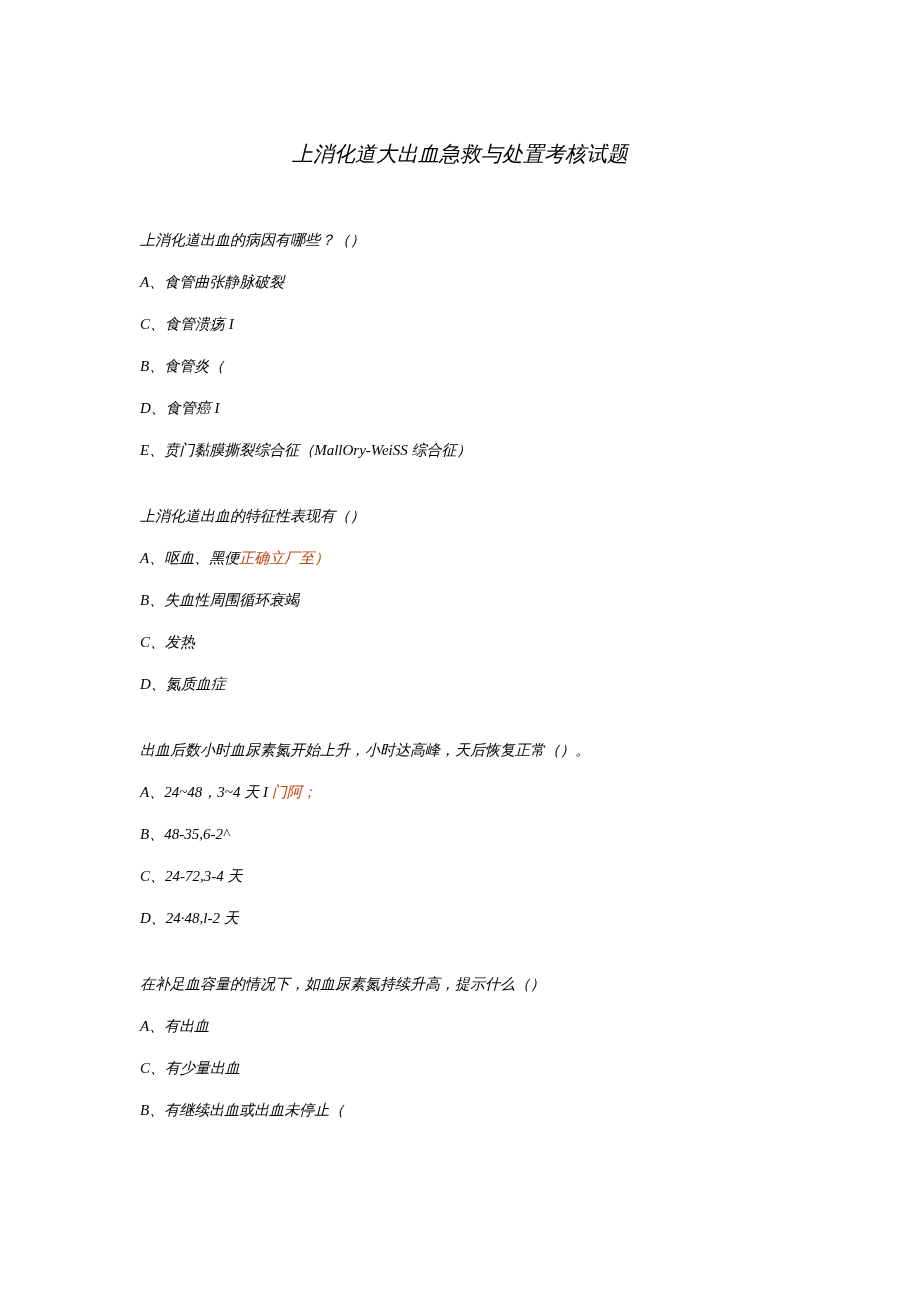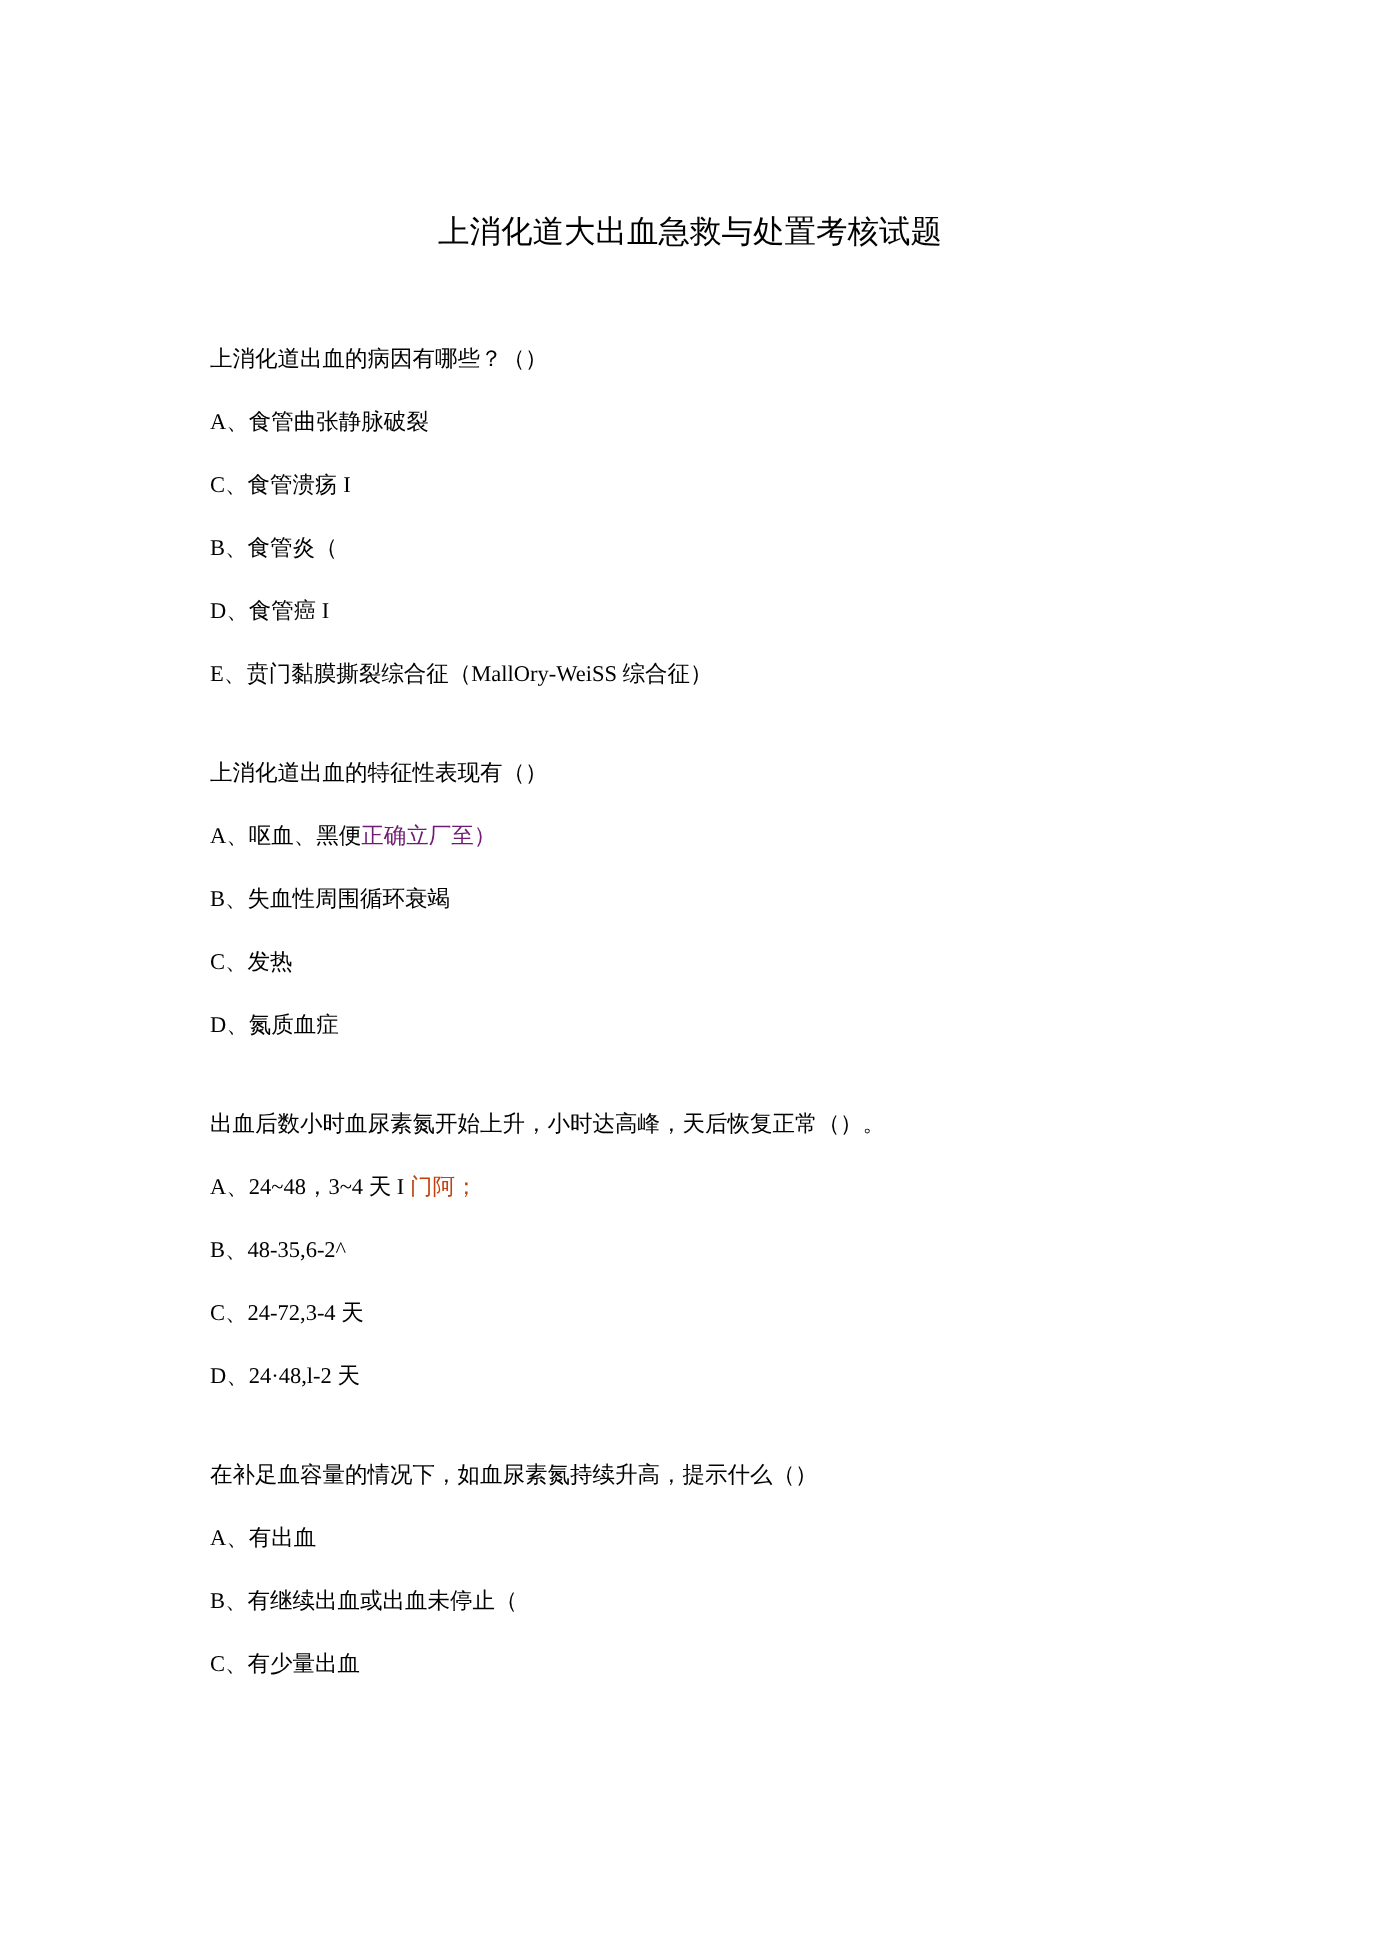--- a/index.html
+++ b/index.html
@@ -1,18 +1,19 @@
 <!DOCTYPE html>
 <html><head>
   <meta charset="utf-8">
   <style>
     * {
       margin: 0;
       padding: 0;
       box-sizing: border-box;
+      font-style: italic;
     }
     body {
       background: #ffffff;
       font-family: "SimSun", "宋体", serif;
       width: 920px;
       min-height: 1301px;
       padding: 140px 140px 80px 140px;
       color: #000000;
     }
     .title {
@@ -29,21 +30,21 @@
     .option {
       font-size: 15px;
       margin-bottom: 18px;
       line-height: 1.6;
     }
     .question-group {
       margin-bottom: 42px;
       margin-top: 33px;
     }
     .hint {
-      color: #701a75;
+      color: #c2410c;
     }
     .hint2 {
       color: #c2410c;
     }
   </style>
 </head>
 <body>
 
 <h1 class="title">上消化道大出血急救与处置考核试题</h1>
 
@@ -68,15 +69,15 @@
   <div class="question-stem">出血后数小时血尿素氮开始上升，小时达高峰，天后恢复正常（）。</div>
   <div class="option"><span>A、24~48，3~4 天 I</span><span class="hint2"> 门阿；</span></div>
   <div class="option">B、48-35,6-2^</div>
   <div class="option">C、24-72,3-4 天</div>
   <div class="option">D、24·48,l-2 天</div>
 </div>
 
 <div class="question-group">
   <div class="question-stem">在补足血容量的情况下，如血尿素氮持续升高，提示什么（）</div>
   <div class="option">A、有出血</div>
+  <div class="option">C、有少量出血</div>
   <div class="option">B、有继续出血或出血未停止（</div>
-  <div class="option">C、有少量出血</div>
 </div>
 
 </body></html>

